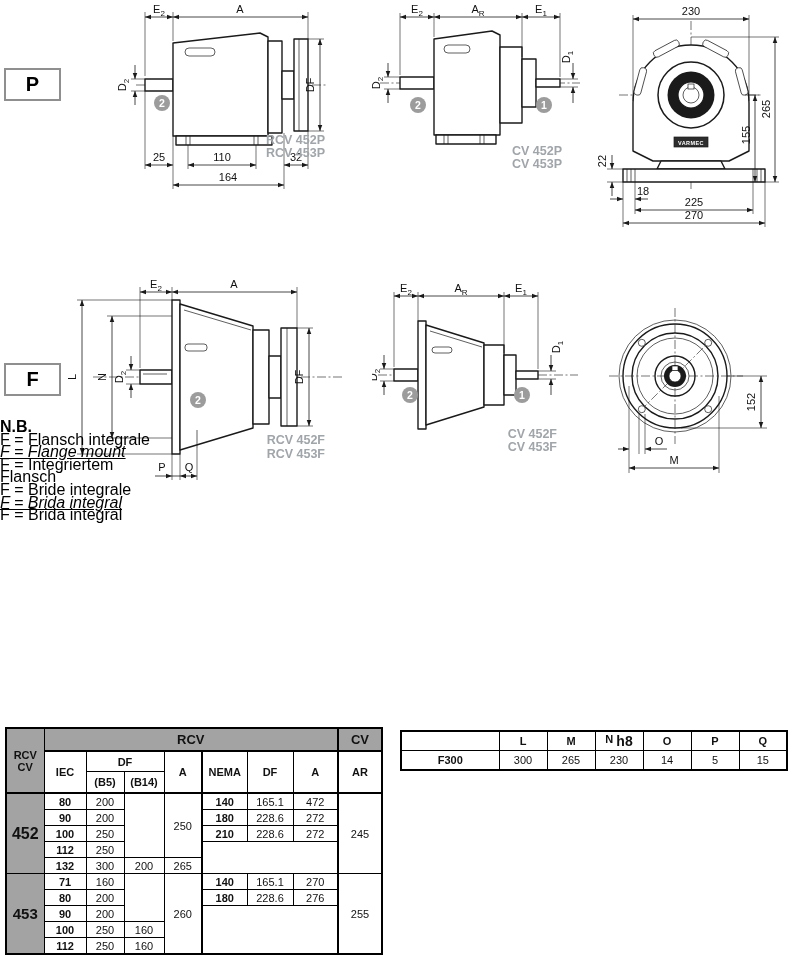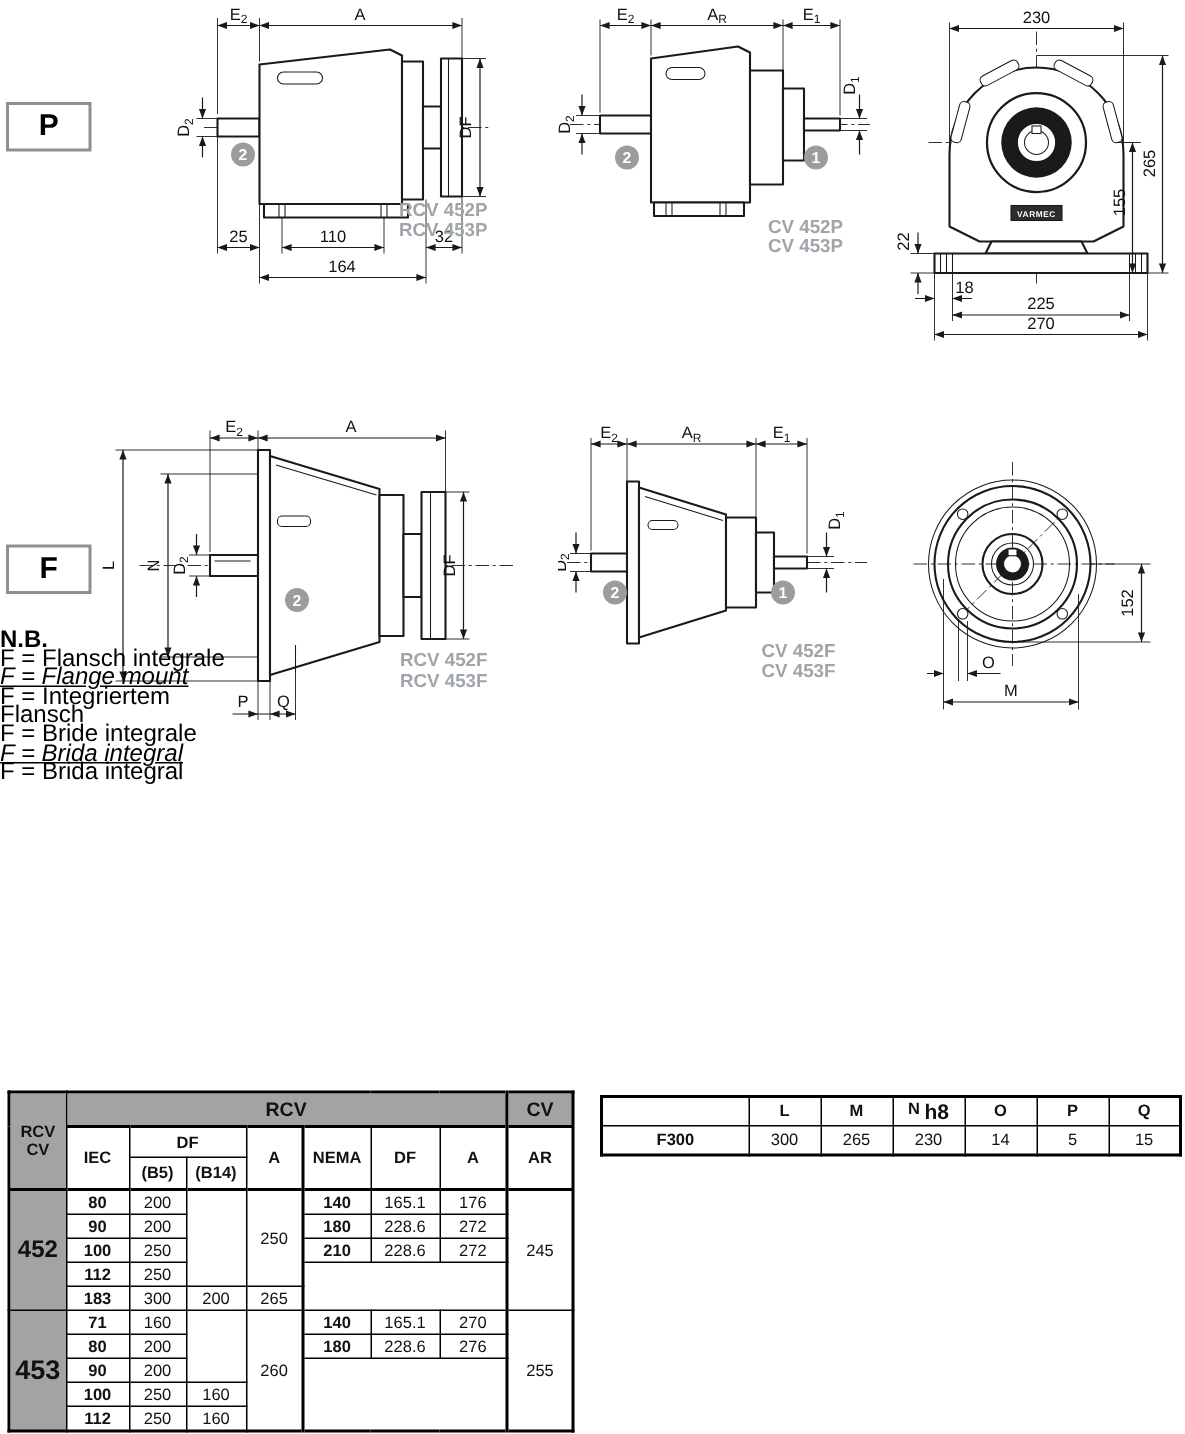--- a/index.html
+++ b/index.html
@@ -407,21 +407,21 @@
     </tr>
 
     <tr>
       <td class="gy b bt2" rowspan="5" style="font-size:16px">452</td>
       <td class="b bt2">80</td>
       <td class="bt2">200</td>
       <td class="bt2" rowspan="4"></td>
       <td class="bt2" rowspan="4">250</td>
       <td class="b bt2 bl2">140</td>
       <td class="bt2">165.1</td>
-      <td class="bt2">176</td>
+      <td class="bt2">472</td>
       <td class="bt2 bl2" rowspan="5">245</td>
     </tr>
     <tr>
       <td class="b">90</td>
       <td>200</td>
       <td class="b bl2">180</td>
       <td>228.6</td>
       <td>272</td>
     </tr>
     <tr>
@@ -430,28 +430,28 @@
       <td class="b bl2">210</td>
       <td>228.6</td>
       <td>272</td>
     </tr>
     <tr>
       <td class="b">112</td>
       <td>250</td>
       <td class="bl2" colspan="3" rowspan="2"></td>
     </tr>
     <tr>
-      <td class="b">183</td>
+      <td class="b">132</td>
       <td>300</td>
       <td>200</td>
       <td>265</td>
     </tr>
 
     <tr>
-      <td class="gy b" rowspan="5" style="font-size:18px">453</td>
+      <td class="gy b" rowspan="5" style="font-size:15px">453</td>
       <td class="b">71</td>
       <td>160</td>
       <td rowspan="3"></td>
       <td rowspan="5">260</td>
       <td class="b bl2">140</td>
       <td>165.1</td>
       <td>270</td>
       <td class="bl2" rowspan="5">255</td>
     </tr>
     <tr>

